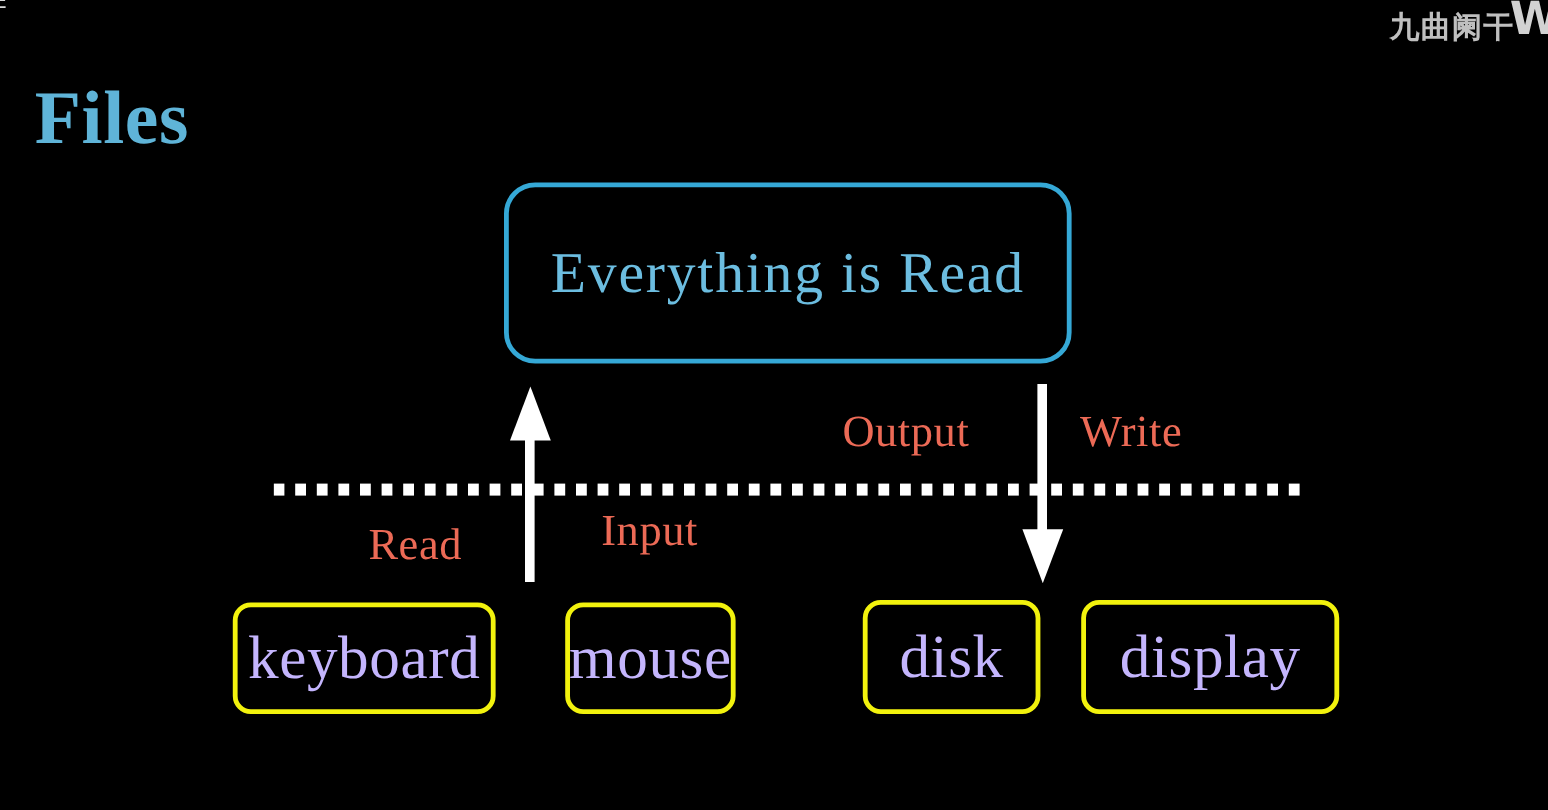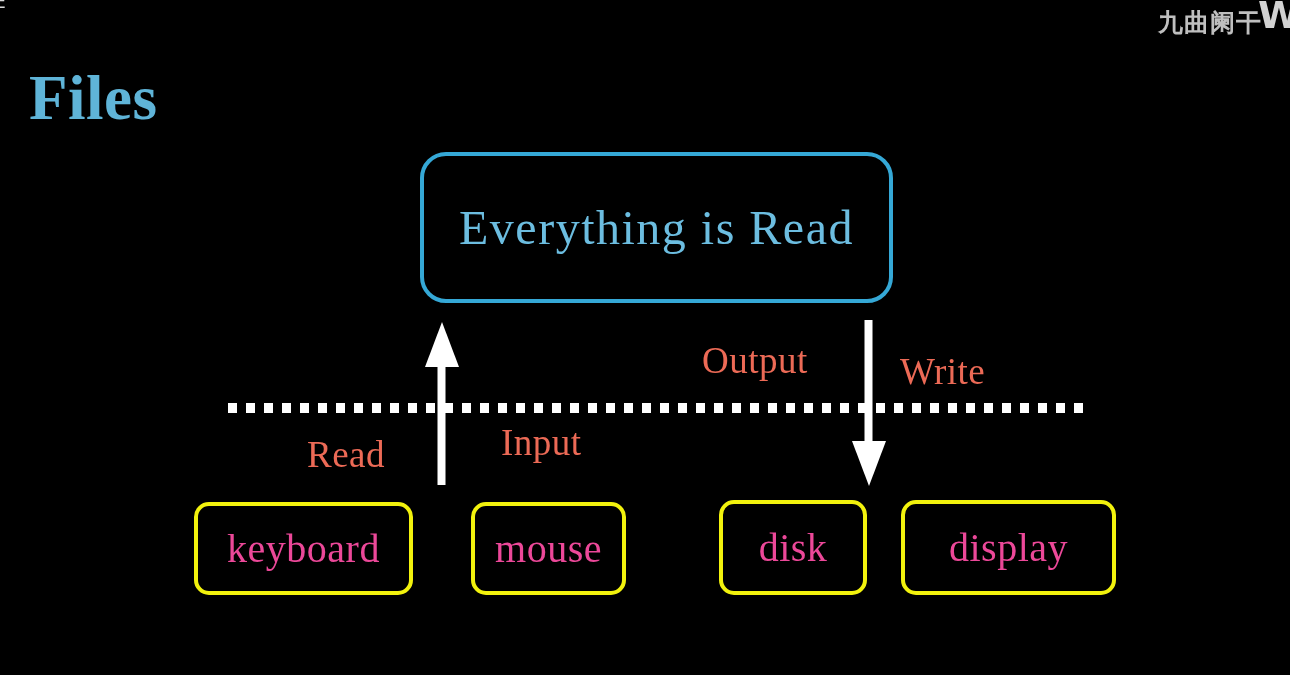--- a/index.html
+++ b/index.html
@@ -118,40 +118,40 @@
   .flow-label {
     position: absolute;
     font-size: 37px;
     color: #ec6a56;
     white-space: nowrap;
     letter-spacing: 0.5px;
   }
   #label-read   { left: 307px;  top: 433px; }
   #label-input  { left: 473px;  top: 421px; margin-left: 28px; }
   #label-output { left: 702px;  top: 339px; }
-  #label-write  { left: 900px;  top: 350px; }
+  #label-write  { left: 900px;  top: 339px; }
 
   
   .device-box {
     position: absolute;
     box-sizing: border-box;
     border: 4px solid #f2f20d;
     border-radius: 15px;
     display: flex;
     align-items: center;
     justify-content: center;
   }
   .device-box .label {
-    font-size: 40px;
-    color: #ec4899;
+    font-size: 51px;
+    color: #c4b5fd;
     letter-spacing: 0.5px;
     white-space: nowrap;
   }
   #device-keyboard { left: 194px; top: 502px; width: 219px; height: 93px; }
-  #device-mouse    { left: 471px; top: 502px; width: 155px; height: 93px; }
+  #device-mouse    { left: 471px; top: 502px; width: 142px; height: 93px; }
   #device-disk     { left: 719px; top: 500px; width: 148px; height: 95px; }
   #device-display  { left: 901px; top: 500px; width: 215px; height: 95px; }
 </style>
 </head>
 <body>
 
 <div id="slide">
 
   <span class="corner-glyph" id="corner-tl">E</span>
 

